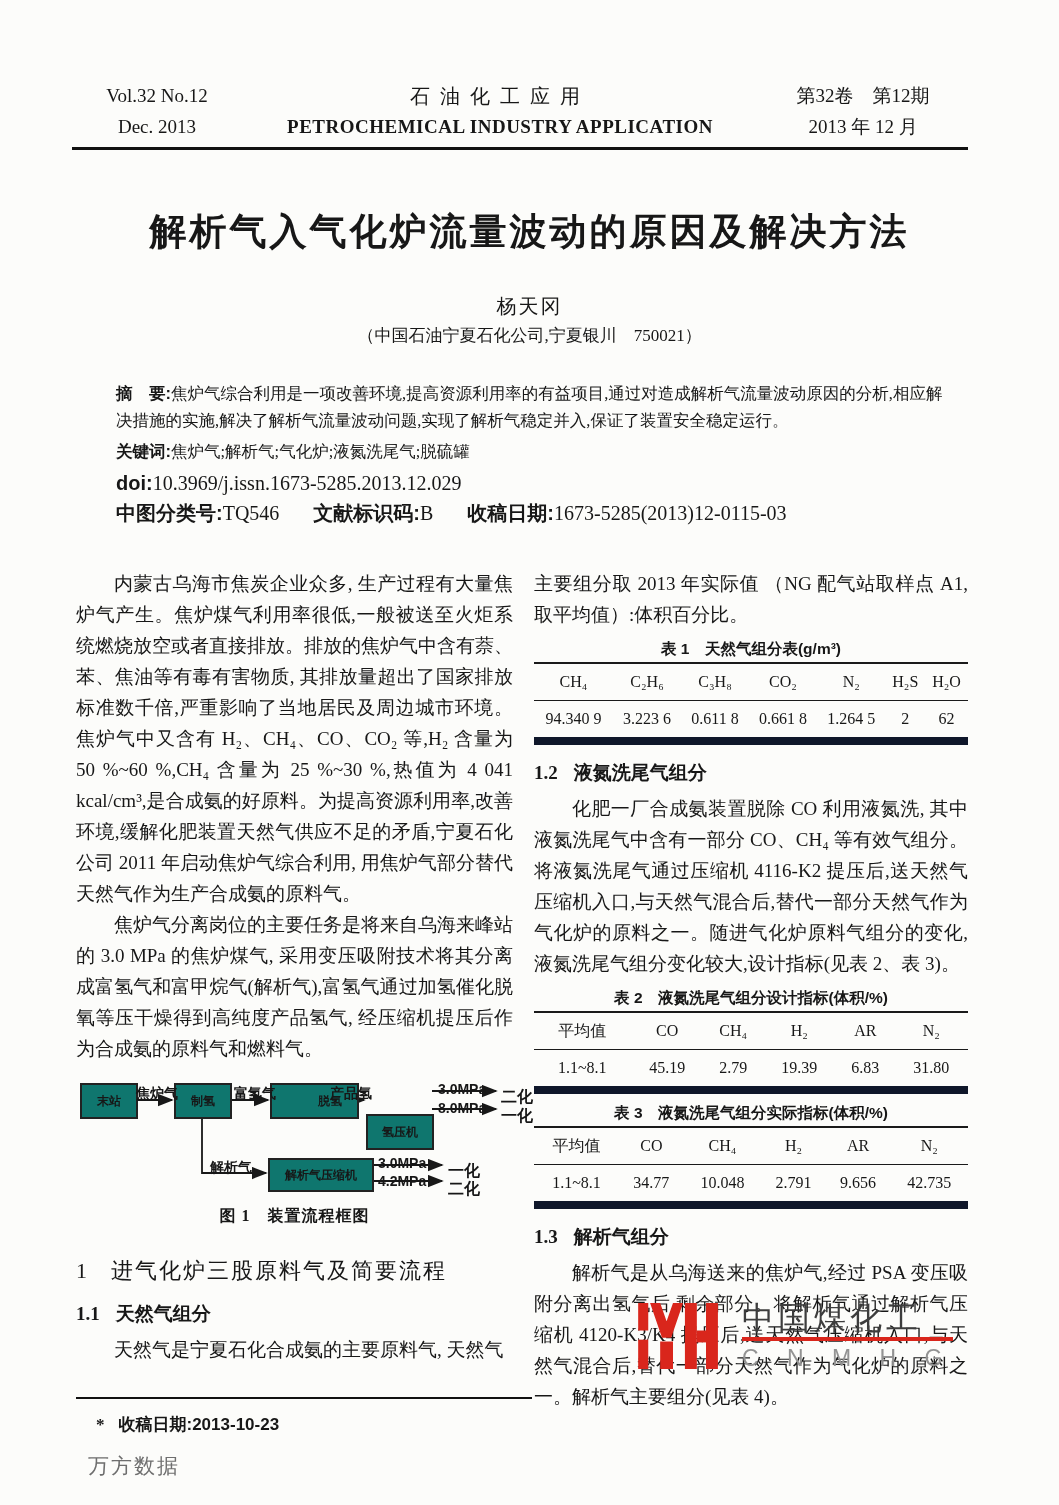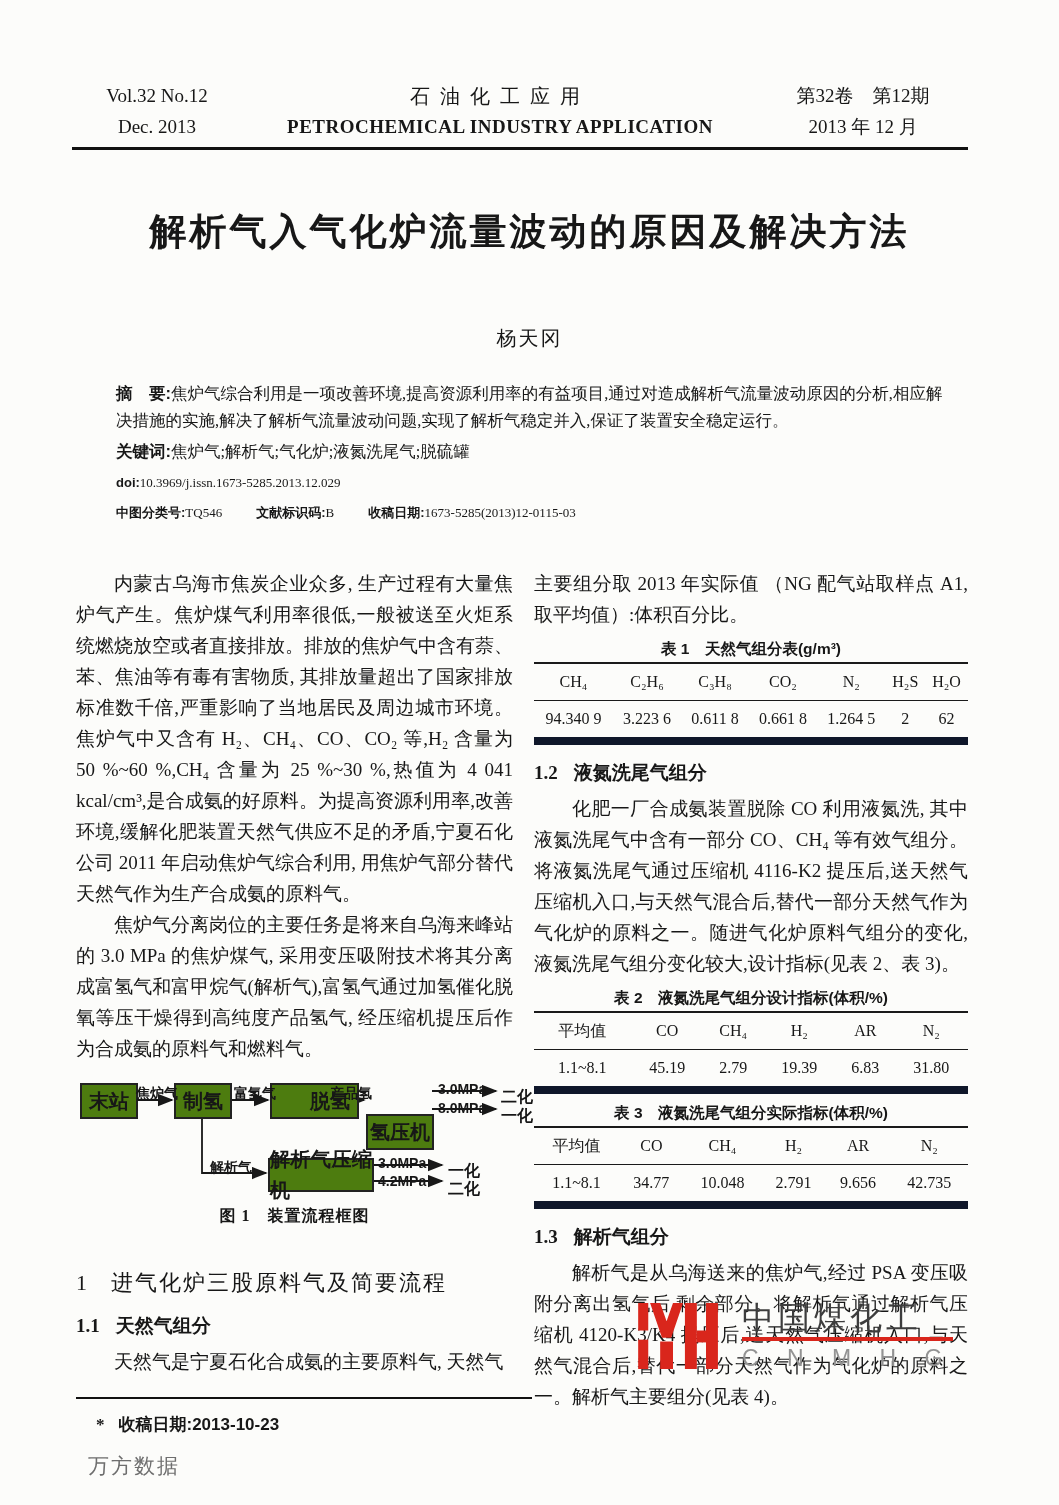--- a/index.html
+++ b/index.html
@@ -16,49 +16,49 @@
   
   .jheader{position:absolute;top:80px;left:72px;width:896px;display:flex;justify-content:space-between;align-items:center;}
   .jh-left{width:170px;text-align:center;font-size:19px;line-height:31px;}
   .jh-center{flex:1;text-align:center;}
   .jh-center .cn{font-size:20px;letter-spacing:10px;line-height:30px;}
   .jh-center .en{font-size:19px;font-weight:bold;letter-spacing:.5px;line-height:31px;}
   .jh-right{width:210px;text-align:center;font-size:19px;line-height:31px;}
   .jrule{position:absolute;top:147px;left:72px;width:896px;height:3px;background:#111;}
   
   .a-title{position:absolute;top:207px;left:0;width:100%;text-align:center;font-size:37px;font-weight:bold;letter-spacing:3px;}
-  .a-author{position:absolute;top:293px;left:0;width:100%;text-align:center;font-size:20px;letter-spacing:2px;margin-top:32px;}
+  .a-author{position:absolute;top:293px;left:0;width:100%;text-align:center;font-size:20px;letter-spacing:2px;}
   .a-affil{position:absolute;top:324px;left:0;width:100%;text-align:center;font-size:17px;}
   
   .abstract{position:absolute;top:380px;left:116px;width:838px;font-size:16.5px;line-height:26.5px;}
   .abstract p{margin:0 0 4px 0;}
   .blabel{font-weight:bold;font-family:"Liberation Sans",sans-serif;}
-  .abstract .meta{font-size:13px;}
+  .abstract .meta{font-size:20px;}
   .abstract .gap{display:inline-block;width:34px;}
   
   .col{position:absolute;top:568px;font-size:19px;line-height:31px;text-align:justify;}
   .col-left{left:76px;width:437px;}
   .col-right{left:534px;width:434px;}
   .col p.body{margin:0;text-indent:2em;}
   .col p.noindent{margin:0;text-indent:0;}
-  .sec1{margin:36px 0 10px 0;font-size:22px;letter-spacing:2px;font-weight:normal;}
+  .sec1{margin:24px 0 10px 0;font-size:22px;letter-spacing:2px;font-weight:normal;}
   .sec1 .n{margin-right:22px;}
   .sec2{margin:12px 0 5px 0;font-size:19px;font-weight:bold;font-family:"Liberation Sans",sans-serif;}
   .sec2 .n{font-family:"Liberation Serif",serif;margin-right:16px;}
   
   .tbl-caption{text-align:center;font-weight:bold;font-family:"Liberation Sans",sans-serif;font-size:15.5px;line-height:22px;margin:8px 0 2px 0;text-indent:0;}
   table.datatable{width:100%;border-collapse:collapse;border-top:2px solid #1a1a1a;border-bottom:8px solid #0f172a;font-size:16px;}
   table.datatable td{text-align:center;padding:9px 2px;line-height:18px;}
   table.datatable tr.hdr td{border-bottom:1.5px solid #1a1a1a;}
   
   .figure{margin:10px 0 2px 0;}
   .fig-canvas{position:relative;width:437px;height:122px;}
   .fig-canvas svg{position:absolute;left:0;top:0;}
   .fbox{position:absolute;border:2px solid #222;display:flex;align-items:center;justify-content:center;
-        font-weight:bold;font-size:20px;font-family:"Liberation Sans",sans-serif;background:#4d7c0f;}
+        font-weight:bold;font-size:12px;font-family:"Liberation Sans",sans-serif;background:#0f766e;}
   .flabel{position:absolute;font-weight:bold;font-size:14px;font-family:"Liberation Sans",sans-serif;white-space:nowrap;}
   .fdest{position:absolute;font-size:16px;font-weight:bold;font-family:"Liberation Sans",sans-serif;white-space:nowrap;}
   .fig-caption{text-align:center;font-weight:bold;font-size:16px;margin-top:4px;letter-spacing:1px;text-indent:0;}
   
   .watermark{position:absolute;top:1303px;left:638px;display:flex;align-items:flex-start;}
   .wm-text{margin-left:12px;}
   .wm-cn{font-size:32px;color:#3d3d3d;letter-spacing:4px;font-family:"Liberation Sans",sans-serif;
          border-bottom:4px solid #d9261c;padding-bottom:4px;line-height:30px;}
   .wm-en{font-size:23px;color:#939393;letter-spacing:11px;font-family:"Liberation Sans",sans-serif;margin-top:4px;}
   
@@ -83,20 +83,21 @@
     </div>
     <div class="jh-right">
       <div>第32卷　第12期</div>
       <div>2013 年 12 月</div>
     </div>
   </div>
   <div class="jrule"></div>
 
   <div class="a-title">解析气入气化炉流量波动的原因及解决方法</div>
   <div class="a-author">杨天冈</div>
+  <div class="a-affil">（中国石油宁夏石化公司,宁夏银川　750021）</div>
 
   <div class="abstract">
     <p><span class="blabel">摘　要:</span><span>焦炉气综合利用是一项改善环境,提高资源利用率的有益项目,通过对造成解析气流量波动原因的分析,相应解决措施的实施,解决了解析气流量波动问题,实现了解析气稳定并入,保证了装置安全稳定运行。</span></p>
     <p><span class="blabel">关键词:</span><span>焦炉气;解析气;气化炉;液氮洗尾气;脱硫罐</span></p>
     <p class="meta"><span class="blabel">doi:</span><span>10.3969/j.issn.1673-5285.2013.12.029</span></p>
     <p class="meta"><span class="blabel">中图分类号:</span><span>TQ546</span><span class="gap"></span><span class="blabel">文献标识码:</span><span>B</span><span class="gap"></span><span class="blabel">收稿日期:</span><span>1673-5285(2013)12-0115-03</span></p>
   </div>
 
   <div class="col col-left">
     <p class="body">内蒙古乌海市焦炭企业众多, 生产过程有大量焦炉气产生。焦炉煤气利用率很低,一般被送至火炬系统燃烧放空或者直接排放。排放的焦炉气中含有萘、苯、焦油等有毒有害物质, 其排放量超出了国家排放标准数千倍,严重影响了当地居民及周边城市环境。焦炉气中又含有 H₂、CH₄、CO、CO₂ 等,H₂ 含量为 50 %~60 %,CH₄ 含量为 25 %~30 %,热值为 4 041 kcal/cm³,是合成氨的好原料。为提高资源利用率,改善环境,缓解化肥装置天然气供应不足的矛盾,宁夏石化公司 2011 年启动焦炉气综合利用, 用焦炉气部分替代天然气作为生产合成氨的原料气。</p>

